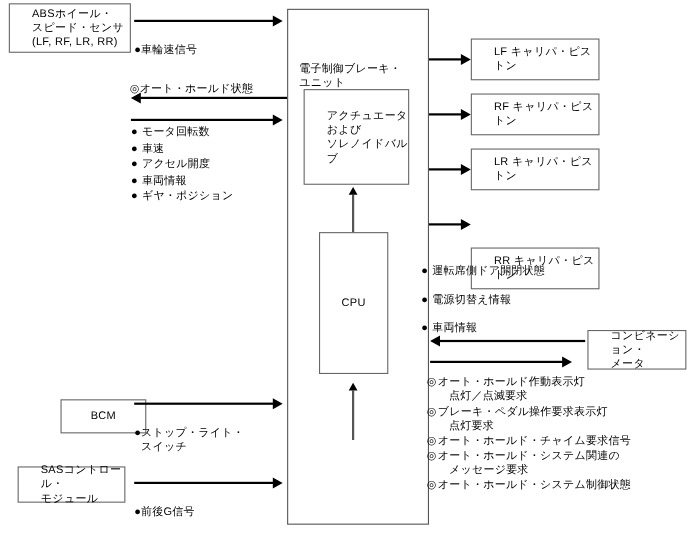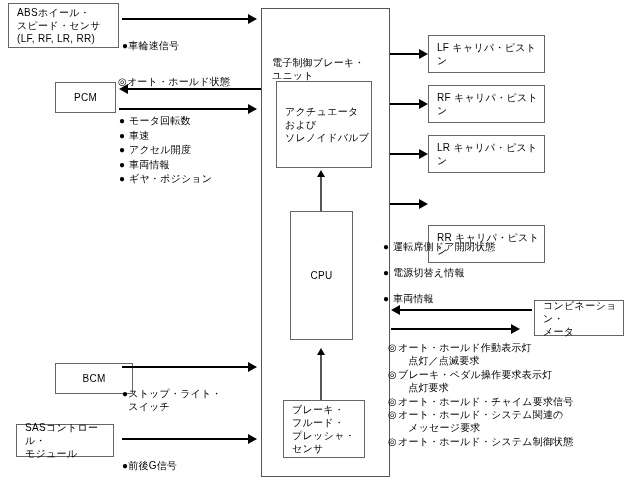--- a/index.html
+++ b/index.html
@@ -22,21 +22,21 @@
     background: #ffffff;
     box-sizing: border-box;
     display: flex;
     align-items: center;
     font-size: 10px;
     line-height: 13px;
     letter-spacing: 0.3px;
     white-space: pre-line;
   }
   .box.center { justify-content: center; text-align: center; }
-  .box.left { justify-content: flex-start; padding-left: 8px; text-align: left; }
+  .box.left { justify-content: flex-start; padding-left: 20px; text-align: left; }
   .box.outer {
     align-items: flex-start;
     justify-content: flex-start;
     border: 1px solid #555555;
   }
   .lbl {
     position: absolute;
     font-size: 10px;
     line-height: 13px;
     letter-spacing: 0.2px;
@@ -91,23 +91,20 @@
 <body>
 
 <div id="diagram">
 
   <div class="box left" style="left:8px; top:3px; width:111px; height:45px;">
     <span>ABSホイール・
 スピード・センサ
 (LF, RF, LR, RR)</span>
   </div>
 
-  <div class="box center" style="left:55px; top:82px; width:61px; height:31px;">
-    <span>PCM</span>
-  </div>
 
   <div class="box center" style="left:55px; top:363px; width:78px; height:31px;">
     <span>BCM</span>
   </div>
 
   <div class="box left" style="left:16px; top:424px; width:98px; height:33px;">
     <span>SASコントロール・
 モジュール</span>
   </div>
 
@@ -156,26 +153,20 @@
   <div class="box left" style="left:276px; top:81px; width:96px; height:87px;">
     <span>アクチュエータ
 および
 ソレノイドバルブ</span>
   </div>
 
   <div class="box center" style="left:290px; top:211px; width:63px; height:129px;justify-content:center;">
     <span>CPU</span>
   </div>
 
-  <div class="box left" style="left:283px; top:400px; width:82px; height:58px;">
-    <span>ブレーキ・
-フルード・
-プレッシャ・
-センサ</span>
-  </div>
 
   <div class="arrow-v" style="left:320px; top:177px; height:34px;"></div>
   <div class="head-u" style="left:317px; top:170px;"></div>
 
   <div class="arrow-v" style="left:320px; top:355px; height:45px;"></div>
   <div class="head-u" style="left:317px; top:348px;"></div>
 
   <div class="box left" style="left:428px; top:35px; width:117px; height:38px;">
     <span>LF キャリパ・ピストン</span>
   </div>

